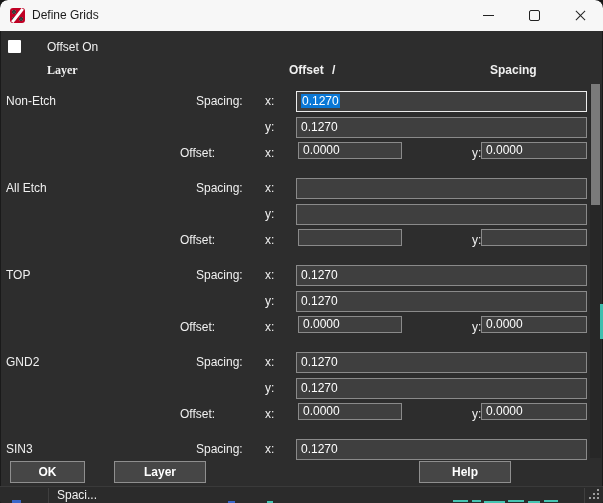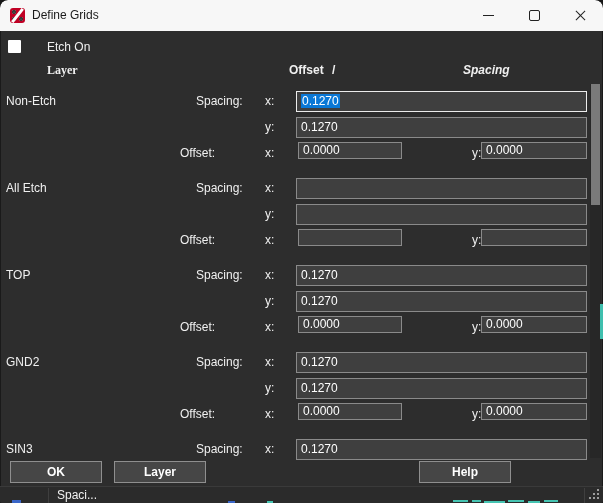--- a/index.html
+++ b/index.html
@@ -19,42 +19,42 @@
   .glyph-close{position:absolute;left:17px;top:15px;width:13px;height:0;border-top:1.2px solid #222;transform:rotate(45deg);}
   .glyph-close2{position:absolute;left:17px;top:15px;width:13px;height:0;border-top:1.2px solid #222;transform:rotate(-45deg);}
   
   .checkbox{position:absolute;left:8px;top:40px;width:13px;height:13px;background:#fff;border-radius:1px;}
   .lbl{position:absolute;font-size:12px;color:#f0f0f0;height:18px;line-height:18px;white-space:nowrap;}
   .b{font-weight:bold;}
   .grids-on{left:47px;top:38px;}
   .h-layer{left:47px;top:61px;font-family:Liberation Serif, serif;}
   .h-offset{left:289px;top:61px;}
   .h-slash{left:332px;top:61px;}
-  .h-spacing{left:463px;top:61px;font-style:italic;}
+  .h-spacing{left:490px;top:61px;}
   
   .section{position:absolute;left:0;width:603px;height:73px;}
   .sec-name{left:6px;top:1px;}
   .lab-spacing{left:180px;top:1px;margin-left:16px;}
   .lab-offset{left:180px;top:53px;}
   .lab-x1{left:265px;top:1px;}
   .lab-y1{left:265px;top:27px;}
   .lab-x2{left:265px;top:53px;}
   .lab-y2{left:472px;top:53px;}
   .field{position:absolute;background:#3f3f3f;border:1px solid #8a8a8a;color:#fff;
          font-size:12px;padding:0 0 0 4px;overflow:hidden;white-space:nowrap;}
   .f-sx{left:296px;top:0;width:285px;height:19px;line-height:19px;}
   .f-sy{left:296px;top:26px;width:285px;height:19px;line-height:19px;}
   .f-ox{left:298px;top:51px;width:98px;height:15px;line-height:15px;}
   .f-oy{left:481px;top:51px;width:100px;height:15px;line-height:15px;}
   .focused{border-color:#ececec;}
   .sel{background:#0a78d6;color:#fff;padding:0 1px;}
   
   .btn{position:absolute;top:461px;height:22px;background:#464646;border:1px solid #8f8f8f;
        color:#fff;font-size:12px;font-weight:600;text-align:center;line-height:21px;box-sizing:border-box;}
-  .btn-ok{left:10px;width:92px;}
+  .btn-ok{left:10px;width:75px;}
   .btn-apply{left:114px;width:92px;}
   .btn-help{left:419px;width:92px;}
   
   .scroll-track{position:absolute;left:590px;top:84px;width:11px;height:374px;background:#272727;}
   .scroll-thumb{position:absolute;left:1px;top:0;width:9px;height:121px;background:#7a7a7a;}
   .edge-teal{position:absolute;left:600px;top:304px;width:3px;height:35px;background:#3fbfae;}
   
   .statusbar{position:absolute;left:0;top:486px;width:603px;height:17px;background:#2b2b2b;border-top:1px solid #3a3a3a;box-sizing:border-box;}
   .status-sep1{position:absolute;left:48px;top:1px;width:0;height:16px;border-left:1px solid #3f3f3f;}
   .status-sep2{position:absolute;left:584px;top:1px;width:0;height:16px;border-left:1px solid #3f3f3f;}
@@ -83,21 +83,21 @@
     <div class="cap-btn cap-max">
         <span class="glyph-max"></span>
       </div>
     <div class="cap-btn cap-close">
         <span class="glyph-close"></span>
         <span class="glyph-close2"></span>
       </div>
   </div>
 
   <div class="checkbox"></div>
-  <div class="lbl grids-on">Etch On</div>
+  <div class="lbl grids-on">Offset On</div>
   <div class="lbl b h-layer">Layer</div>
   <div class="lbl b h-offset">Offset</div>
   <div class="lbl b h-slash">/</div>
   <div class="lbl b h-spacing">Spacing</div>
 
   <div class="section" style="top:91px">
     <div class="lbl sec-name">Non-Etch</div>
     <div class="lbl lab-spacing">Spacing:</div>
     <div class="lbl lab-x1">x:</div>
     <div class="field f-sx focused"><span class="sel">0.1270</span></div>

